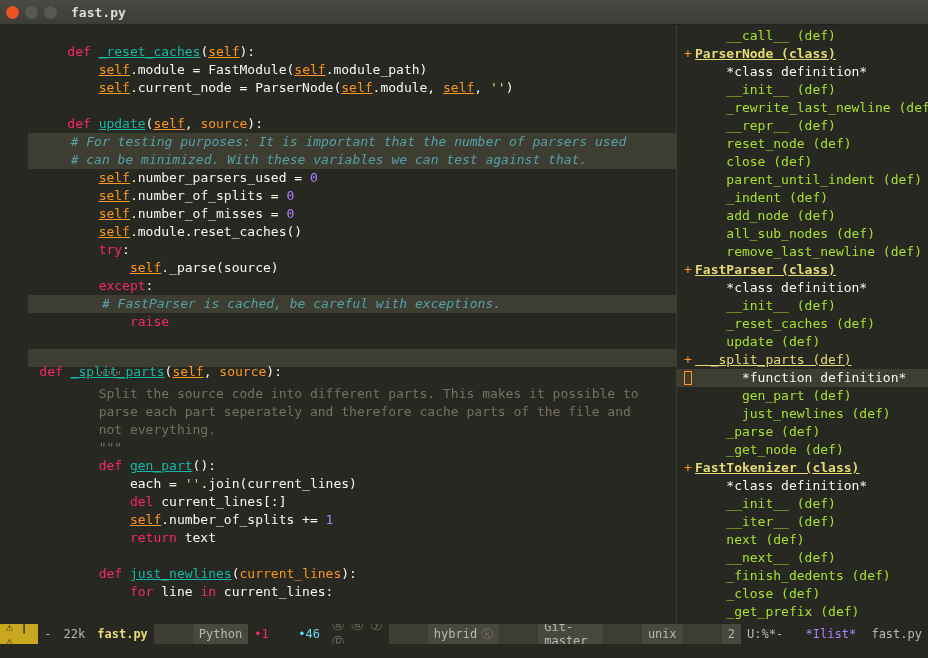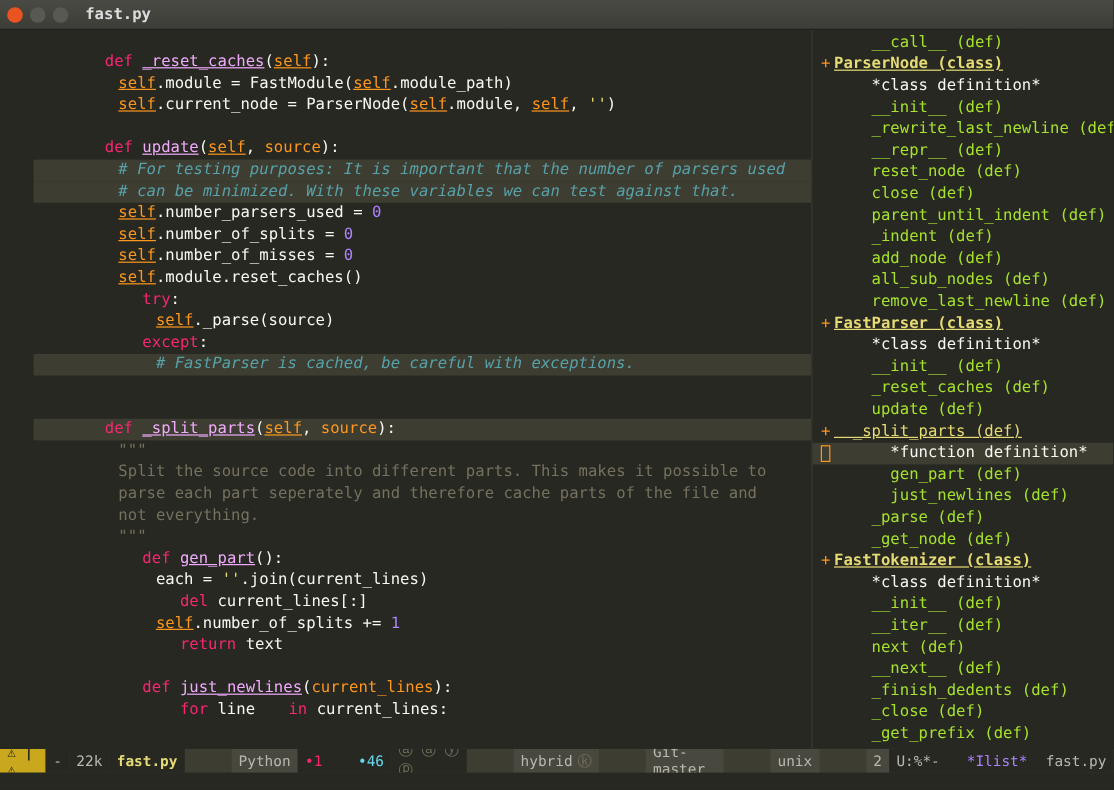--- a/index.html
+++ b/index.html
@@ -59,23 +59,23 @@
   display: flex;
   align-items: center;
   justify-content: center;
   gap: 2px;
 }
 .dot-blue { width: 6px; height: 6px; border-radius: 50%; background: #66d9ef; }
 .dot-orange { width: 6px; height: 6px; border-radius: 50%; background: #fd971f; }
 .mark-yellow { width: 8px; height: 14px; background: #e6db74; }
 .mark-orange { width: 4px; height: 14px; background: #fd971f; }
 .code { padding-left: 8px; }
-.hl-line { background: #3e3d32; }
-.kw { color: #f92672; margin-left: 20px; }
-.fn { color: #f0abfc; text-decoration: underline; }
+.hl-line { background: #3e3d32; flex-direction: column; }
+.kw { color: #f92672; }
+.fn { color: #14b8a6; text-decoration: underline; }
 .self { color: #fd971f; text-decoration: underline; }
 .param { color: #fd971f; }
 .str { color: #e6db74; }
 .num { color: #ae81ff; }
 .comment { color: #57a1a9; font-style: italic; }
 .dim-comment { color: #75715e; }
 .plain { color: #f8f8f2; }
 .sidebar {
   width: 252px;
   background: #272822;
@@ -140,21 +140,21 @@
       <div class="code-line hl-line"><div class="gutter"></div><div class="code"><span class="plain">        </span><span class="comment"># For testing purposes: It is important that the number of parsers used</span></div></div>
       <div class="code-line hl-line"><div class="gutter"></div><div class="code"><span class="plain">        </span><span class="comment"># can be minimized. With these variables we can test against that.</span></div></div>
       <div class="code-line"><div class="gutter"><span class="dot-blue"></span></div><div class="code"><span class="plain">        </span><span class="self">self</span><span class="plain">.number_parsers_used = </span><span class="num">0</span></div></div>
       <div class="code-line"><div class="gutter"><span class="dot-orange"></span><span class="dot-blue"></span></div><div class="code"><span class="plain">        </span><span class="self">self</span><span class="plain">.number_of_splits = </span><span class="num">0</span></div></div>
       <div class="code-line"><div class="gutter"><span class="dot-orange"></span><span class="dot-blue"></span></div><div class="code"><span class="plain">        </span><span class="self">self</span><span class="plain">.number_of_misses = </span><span class="num">0</span></div></div>
       <div class="code-line"><div class="gutter"></div><div class="code"><span class="plain">        </span><span class="self">self</span><span class="plain">.module.reset_caches()</span></div></div>
       <div class="code-line"><div class="gutter"></div><div class="code"><span class="plain">        </span><span class="kw">try</span><span class="plain">:</span></div></div>
       <div class="code-line"><div class="gutter"></div><div class="code"><span class="plain">            </span><span class="self">self</span><span class="plain">._parse(source)</span></div></div>
       <div class="code-line"><div class="gutter"></div><div class="code"><span class="plain">        </span><span class="kw">except</span><span class="plain">:</span></div></div>
       <div class="code-line hl-line"><div class="gutter"></div><div class="code"><span class="plain">            </span><span class="comment"># FastParser is cached, be careful with exceptions.</span></div></div>
-      <div class="code-line"><div class="gutter"></div></div>
+      <div class="code-line"><div class="gutter"></div><div class="code"><span class="plain">            </span><span class="kw">raise</span></div></div>
       <div class="code-line"><div class="gutter"></div><div class="code"></div></div>
       <div class="code-line hl-line"><div class="gutter"><span class="mark-orange"></span><span class="mark-yellow"></span></div><div class="code"><span class="plain">    </span><span class="kw">def</span><span class="plain"> </span><span class="fn">_split_parts</span><span class="plain">(</span><span class="self">self</span><span class="plain">, </span><span class="param">source</span><span class="plain">):</span></div></div>
       <div class="code-line"><div class="gutter"></div><div class="code"><span class="plain">        </span><span class="dim-comment">"""</span></div></div>
       <div class="code-line"><div class="gutter"></div><div class="code"><span class="plain">        </span><span class="dim-comment">Split the source code into different parts. This makes it possible to</span></div></div>
       <div class="code-line"><div class="gutter"></div><div class="code"><span class="plain">        </span><span class="dim-comment">parse each part seperately and therefore cache parts of the file and</span></div></div>
       <div class="code-line"><div class="gutter"></div><div class="code"><span class="plain">        </span><span class="dim-comment">not everything.</span></div></div>
       <div class="code-line"><div class="gutter"></div><div class="code"><span class="plain">        </span><span class="dim-comment">"""</span></div></div>
       <div class="code-line"><div class="gutter"><span class="dot-blue"></span></div><div class="code"><span class="plain">        </span><span class="kw">def</span><span class="plain"> </span><span class="fn">gen_part</span><span class="plain">():</span></div></div>
       <div class="code-line"><div class="gutter"></div><div class="code"><span class="plain">            each = </span><span class="str">''</span><span class="plain">.join(current_lines)</span></div></div>
       <div class="code-line"><div class="gutter"></div><div class="code"><span class="plain">            </span><span class="kw">del</span><span class="plain"> current_lines[:]</span></div></div>

